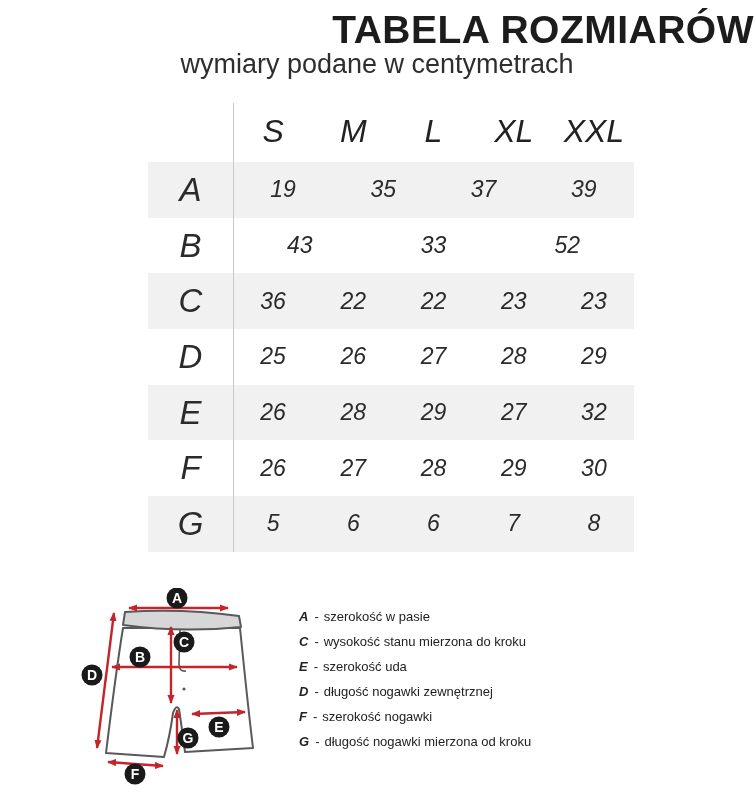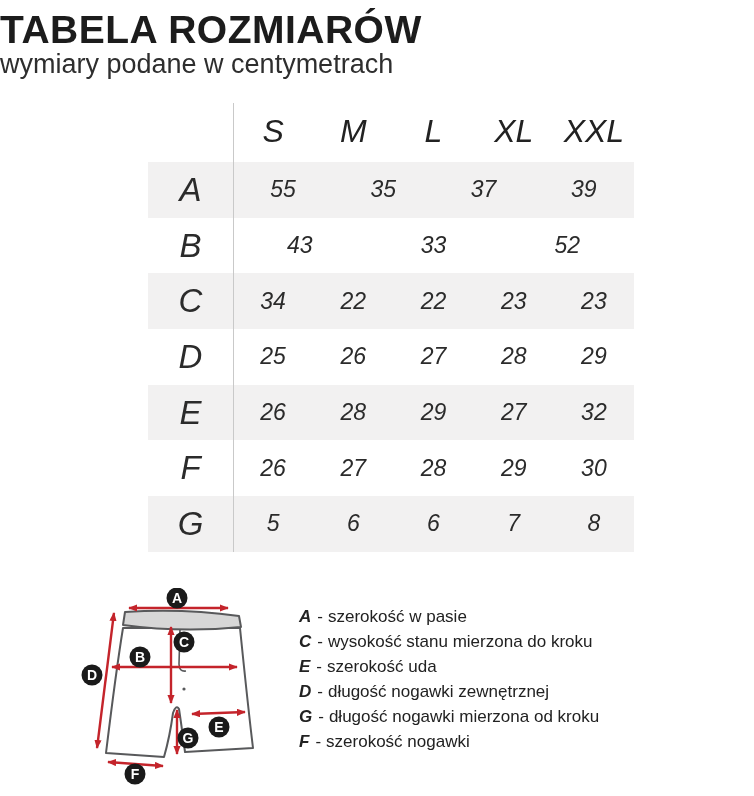--- a/index.html
+++ b/index.html
@@ -1,35 +1,35 @@
 <!DOCTYPE html>
 <html><head>
 <meta charset="utf-8">
 <style>
   html,body{margin:0;padding:0;background:#ffffff;}
   body{width:754px;height:796px;position:relative;overflow:hidden;
        font-family:"Liberation Sans",sans-serif;color:#1d1d1d;}
 
-  .page-title{position:absolute;top:8px;left:0;width:754px;text-align:left;
+  .page-title{position:absolute;top:8px;left:0;width:754px;text-align:right;
     font-size:39px;font-weight:700;letter-spacing:.5px;color:#1c1c1c;}
-  .page-subtitle{position:absolute;top:49px;left:0;width:754px;
+  .page-subtitle{position:absolute;top:49px;left:0;width:754px;text-align:center;
     font-size:27px;font-weight:400;color:#2e2e2e;}
 
   .size-table{position:absolute;left:148px;top:100px;width:486px;}
   .t-row{display:flex;height:55.7px;}
   .t-row.header{height:62px;}
   .t-row.stripe{background:#f2f1f1;}
   .t-cell{flex:1;display:flex;align-items:center;justify-content:center;
     font-style:italic;font-size:23px;color:#2b2b2b;}
   .t-cell.label{flex:0 0 85px;font-size:33px;}
   .t-row.header .t-cell{font-size:32px;color:#222;}
   .v-divider{position:absolute;left:85px;top:3px;width:1px;height:449px;background:#c9c9c9;}
 
   .legend{position:absolute;left:299px;top:604px;}
-  .legend-item{font-size:17px;line-height:25px;color:#222;white-space:nowrap;}
+  .legend-item{font-size:13px;line-height:25px;color:#222;white-space:nowrap;}
   .legend-letter{font-weight:700;font-style:italic;}
   .legend-sep{margin:0 5px 0 6px;}
 
   .diagram{position:absolute;left:78px;top:588px;width:220px;height:208px;}
   .marker-letter{font-family:"Liberation Sans",sans-serif;font-size:14px;
     font-weight:700;fill:#ffffff;text-anchor:middle;}
 </style>
 </head>
 <body>
 
@@ -43,36 +43,36 @@
     <div class="t-cell label"></div>
     <div class="t-cell">S</div>
     <div class="t-cell">M</div>
     <div class="t-cell">L</div>
     <div class="t-cell">XL</div>
     <div class="t-cell">XXL</div>
   </div>
 
   <div class="t-row stripe">
     <div class="t-cell label">A</div>
-    <div class="t-cell">55</div>
+    <div class="t-cell">19</div>
     <div class="t-cell">35</div>
     <div class="t-cell">37</div>
     <div class="t-cell">39</div>
   </div>
 
   <div class="t-row">
     <div class="t-cell label">B</div>
     <div class="t-cell">43</div>
     <div class="t-cell">33</div>
     <div class="t-cell">52</div>
   </div>
 
   <div class="t-row stripe">
     <div class="t-cell label">C</div>
-    <div class="t-cell">34</div>
+    <div class="t-cell">36</div>
     <div class="t-cell">22</div>
     <div class="t-cell">22</div>
     <div class="t-cell">23</div>
     <div class="t-cell">23</div>
   </div>
 
   <div class="t-row">
     <div class="t-cell label">D</div>
     <div class="t-cell">25</div>
     <div class="t-cell">26</div>
@@ -170,18 +170,18 @@
   <div class="legend-item">
     <span class="legend-letter">C</span><span class="legend-sep">-</span><span>wysokość stanu mierzona do kroku</span>
   </div>
   <div class="legend-item">
     <span class="legend-letter">E</span><span class="legend-sep">-</span><span>szerokość uda</span>
   </div>
   <div class="legend-item">
     <span class="legend-letter">D</span><span class="legend-sep">-</span><span>długość nogawki zewnętrznej</span>
   </div>
   <div class="legend-item">
-    <span class="legend-letter">G</span><span class="legend-sep">-</span><span>długość nogawki mierzona od kroku</span>
+    <span class="legend-letter">F</span><span class="legend-sep">-</span><span>szerokość nogawki</span>
   </div>
   <div class="legend-item">
-    <span class="legend-letter">F</span><span class="legend-sep">-</span><span>szerokość nogawki</span>
+    <span class="legend-letter">G</span><span class="legend-sep">-</span><span>długość nogawki mierzona od kroku</span>
   </div>
 </div>
 
 </body></html>

